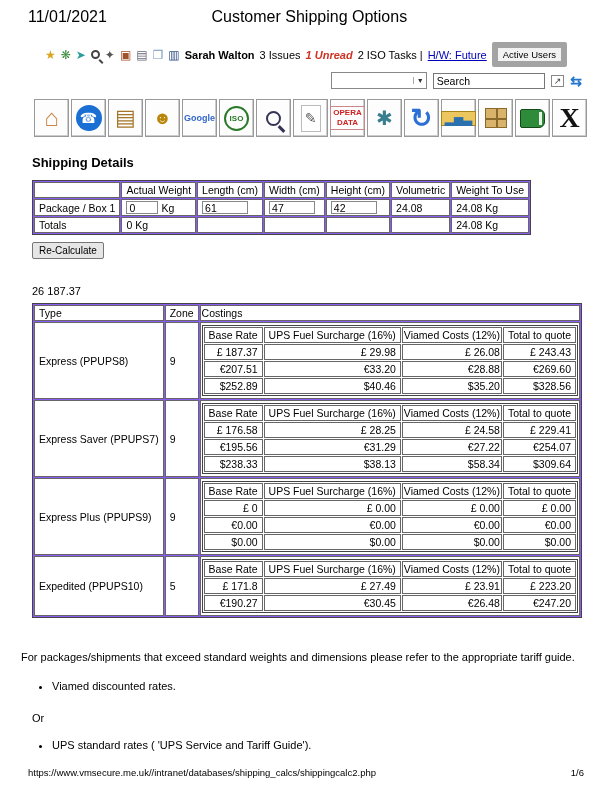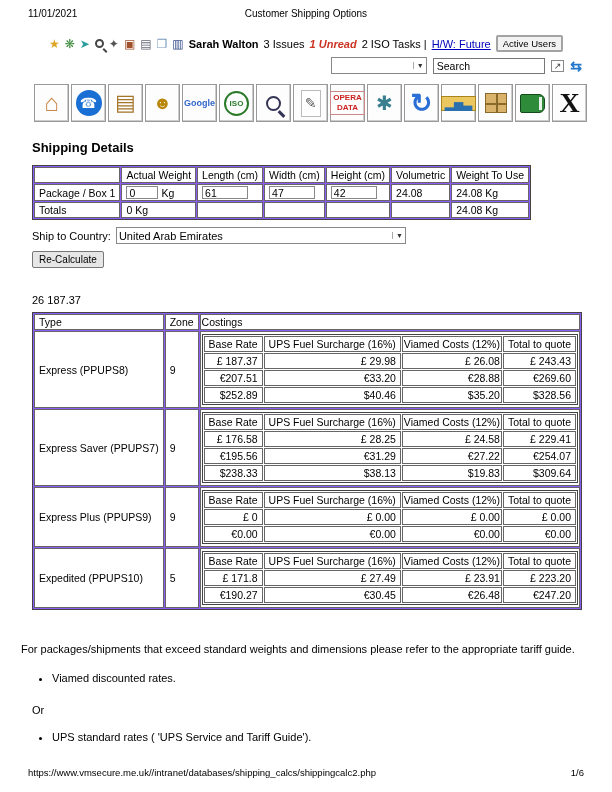--- a/index.html
+++ b/index.html
@@ -3,36 +3,36 @@
 <meta charset="utf-8">
 <style>
   * { box-sizing: border-box; margin: 0; padding: 0; }
   html,body { background:#888; }
   body { font-family: "Liberation Sans", sans-serif; }
   #page {
     position: relative; width: 612px; height: 792px; margin: 0 auto;
     background: #ffffff; color: #000; font-size: 11px; overflow: hidden;
   }
   
-  .print-hdr { display:flex; padding: 8px 28px 0 28px; font-size: 10px; }
+  .print-hdr { display:flex; padding: 8px 28px 0 28px; font-size: 16px; }
   .print-hdr .date { width: 33%; }
   .print-hdr .title { width: 34%; text-align: center; white-space: nowrap; }
   .print-ftr { position:absolute; left:28px; right:28px; bottom:14px;
     display:flex; justify-content:space-between; font-size:9.5px; }
   
   .userbar { display:flex; align-items:center; justify-content:center; gap:5px;
     margin-top:16px; font-size:11px; }
   .ico-s { font-size:12px; line-height:1; display:inline-block; }
   .c-star{color:#dba521;} .c-plant{color:#3a8a3a;} .c-dart{color:#2a9d9d;}
   .c-tools{color:#555;} .c-chip{color:#a0522d;} .c-notes{color:#667;}
   .c-copy{color:#7799bb;} .c-book{color:#334f88;}
   .uname { font-weight:bold; }
   .unread { color:#cc3322; font-style:italic; font-weight:bold; }
   .hwlink { color:#0000bb; text-decoration:underline; cursor:pointer; }
-  .btn-sm { font: 9.5px "Liberation Sans", sans-serif; border:2px solid #a3a3a3;
+  .btn-sm { font: 9.5px "Liberation Sans", sans-serif; border:6px solid #a3a3a3;
     background:#f2f2f2; padding:1px 5px; border-radius:2px; }
   
   .mag { display:inline-block; width:9px; height:9px; border:2px solid #444;
     border-radius:50%; position:relative; }
   .mag::after { content:''; position:absolute; width:2px; height:5px; background:#444;
     left:7px; top:7px; transform:rotate(-45deg); }
   .mag.lg { width:15px; height:15px; border-color:#335; }
   .mag.lg::after { width:3px; height:8px; left:12px; top:12px; background:#335; }
   
   .searchbar { display:flex; justify-content:flex-end; align-items:center; gap:6px;
@@ -241,27 +241,20 @@
         <td></td>
         <td></td>
         <td></td>
         <td>24.08 Kg</td>
       </tr>
     </tbody>
       </table>
   </div>
 
   
-  <div class="shiprow">
-    <span>Ship to Country:</span>
-    <div class="fakesel country-sel">
-      <span class="txt">United Arab Emirates</span>
-      <span class="arr">▼</span>
-    </div>
-  </div>
   <button class="btn">Re-Calculate</button>
 
   
   <div class="stray">26 187.37</div>
 
   
   <div class="cost-wrap">
     <table class="tbl cost">
       <tbody>
           <tr>
@@ -325,21 +318,21 @@
             </tr>
             <tr class="vals">
               <td>€195.56</td>
               <td>€31.29</td>
               <td>€27.22</td>
               <td>€254.07</td>
             </tr>
             <tr class="vals">
               <td>$238.33</td>
               <td>$38.13</td>
-              <td>$19.83</td>
+              <td>$58.34</td>
               <td>$309.64</td>
             </tr>
           </tbody>
               </table>
         </td>
       </tr>
 
       <tr>
         <td>Express Plus (PPUPS9)</td>
         <td>9</td>
@@ -356,20 +349,26 @@
               <td>£ 0</td>
               <td>£ 0.00</td>
               <td>£ 0.00</td>
               <td>£ 0.00</td>
             </tr>
             <tr class="vals">
               <td>€0.00</td>
               <td>€0.00</td>
               <td>€0.00</td>
               <td>€0.00</td>
+            </tr>
+            <tr class="vals">
+              <td>$0.00</td>
+              <td>$0.00</td>
+              <td>$0.00</td>
+              <td>$0.00</td>
             </tr>
           </tbody>
               </table>
         </td>
       </tr>
 
       <tr>
         <td>Expedited (PPUPS10)</td>
         <td>5</td>
         <td>

